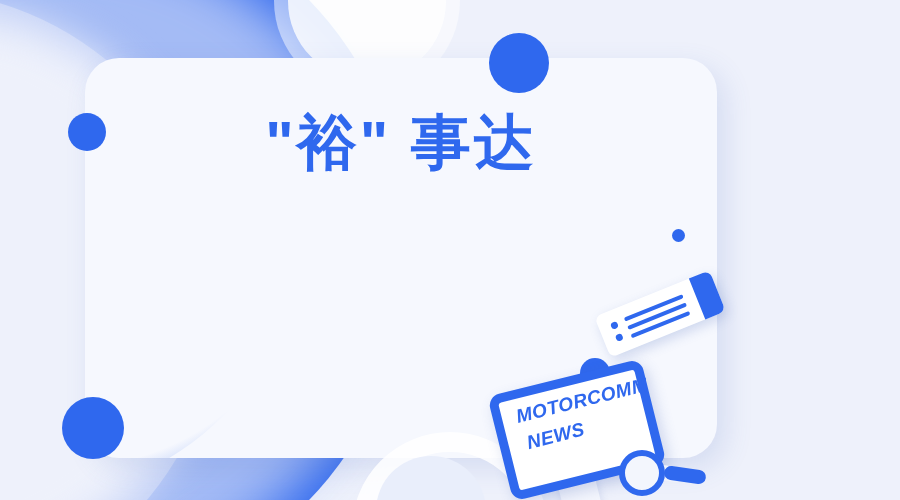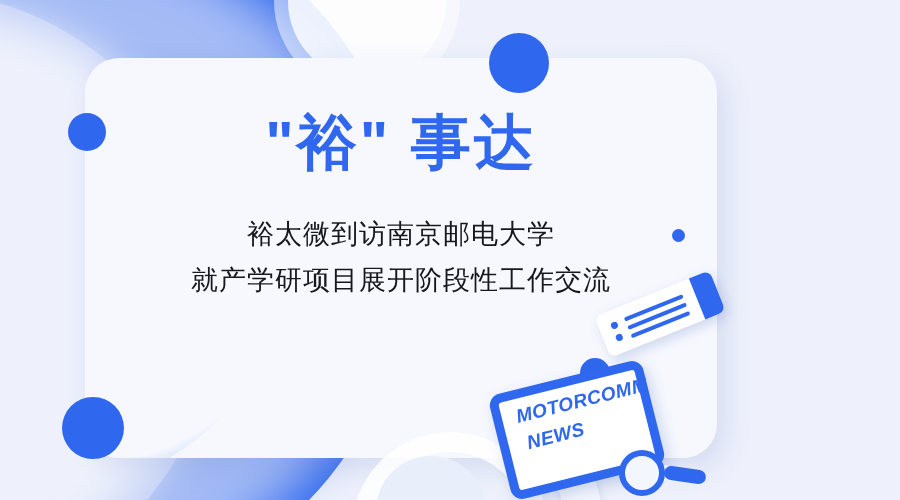--- a/index.html
+++ b/index.html
@@ -330,24 +330,20 @@
   <div class="ring-bottom"></div>
   <div class="ring-bottom-inner"></div>
 
   <div class="dot dot-top-left"></div>
   <div class="dot dot-top-right"></div>
   <div class="dot dot-bottom"></div>
   <div class="dot dot-small"></div>
 
   <div class="text-block">
     <h1 class="title">"裕" 事达</h1>
-    <p class="subtitle">
-      <span>裕太微到访南京邮电大学</span>
-      <span>就产学研项目展开阶段性工作交流</span>
-    </p>
   </div>
 
   <div class="note">
     <div class="note-body"></div>
     <div class="note-tab"></div>
     <div class="note-bullet b1"></div>
     <div class="note-bullet b2"></div>
     <div class="note-line l1"></div>
     <div class="note-line l2"></div>
     <div class="note-line l3"></div>

